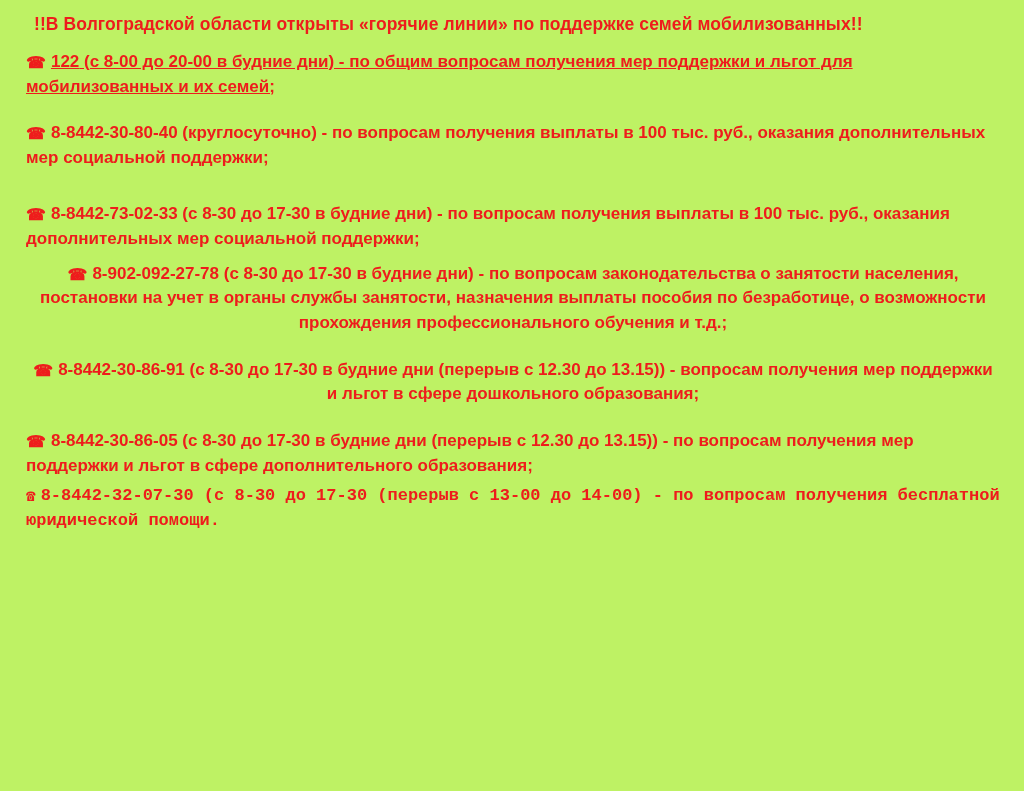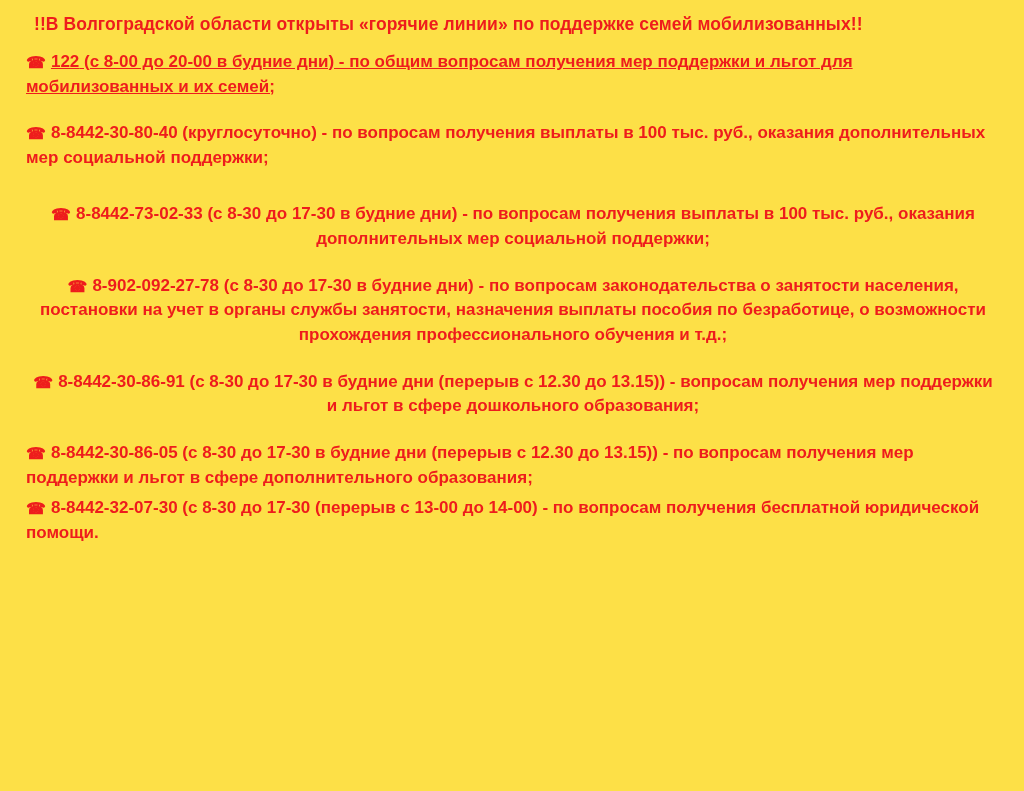--- a/index.html
+++ b/index.html
@@ -12,21 +12,21 @@
     height: 791px;
     font-family: "Liberation Sans", sans-serif;
     color: #ee1c1c;
     overflow: hidden;
   }
   .page {
     box-sizing: border-box;
     width: 1024px;
     height: 791px;
     padding: 14px 24px 10px 26px;
-    background: #fde047;
+    background: #bef264;
   }
   .doc-title {
     font-size: 17.5px;
     font-weight: bold;
     color: #ee1c1c;
     line-height: 1.25;
     margin: 0 0 14px 8px;
     letter-spacing: 0.1px;
   }
   .entry {
@@ -47,26 +47,26 @@
   .entry .num {
     font-weight: bold;
     white-space: nowrap;
   }
   .entry .rest {
     font-weight: bold;
   }
   
   #entry-0 { margin-top: 4px; margin-bottom: 22px; text-decoration: underline; }
   #entry-1 { margin-bottom: 32px; }
-  #entry-2 { margin-bottom: 22px; text-align: center; }
+  #entry-2 { margin-bottom: 10px; }
   #entry-3 { margin-bottom: 22px; text-align: center; }
   #entry-4 { margin-bottom: 22px; text-align: center; }
   #entry-5 { margin-bottom: 6px; }
   #entry-6 { margin-bottom: 22px; }
-  #entry-7 { margin-bottom: 6px; }
+  #entry-7 { margin-bottom: 6px; font-family: Liberation Mono, monospace; }
 </style>
 </head>
 <body>
 
 <div class="page">
 
   <div class="doc-title">!!В Волгоградской области открыты «горячие линии» по поддержке семей мобилизованных!!</div>
 
   <p class="entry" id="entry-0">
     <span class="phone-icon">☎</span><span class="num">122</span><span class="rest"> (с 8-00 до 20-00 в будние дни) - по общим вопросам получения мер поддержки и льгот для мобилизованных и их семей;</span>

